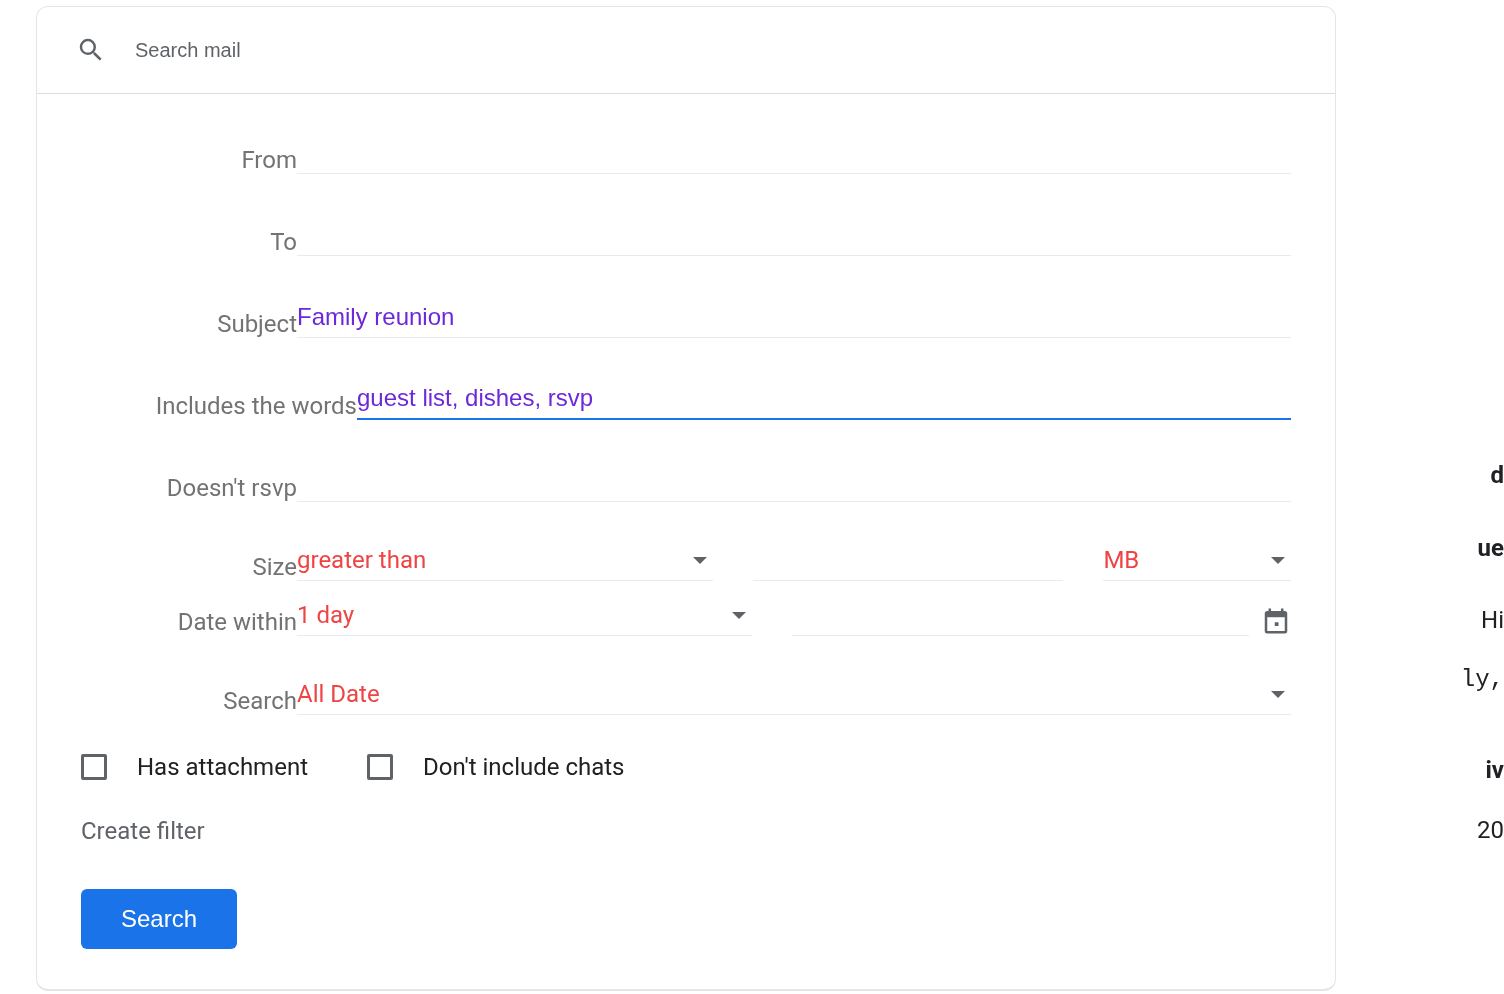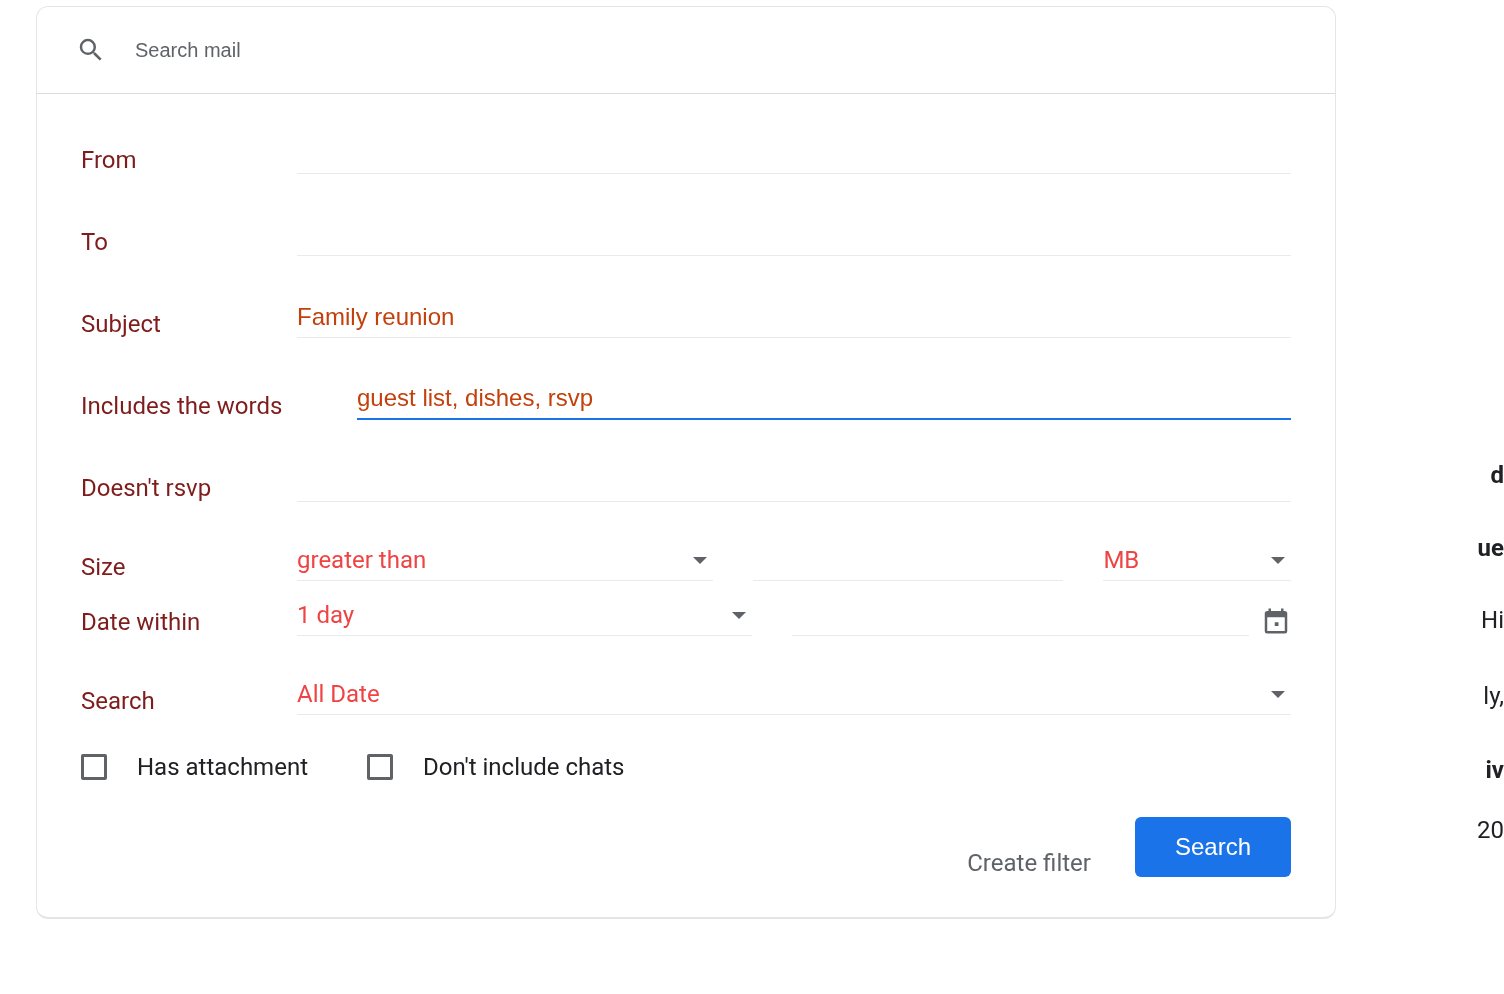--- a/index.html
+++ b/index.html
@@ -64,33 +64,34 @@
     }
     .form-row {
       display: flex;
       align-items: flex-end;
       margin-bottom: 40px;
       min-height: 42px;
     }
     .form-label {
       width: 216px;
       font-size: 24px;
-      color: #7f1d1d;
+      color: #737373;
       flex-shrink: 0;
+      text-align: right;
     }
     .form-label-wide {
       width: 276px;
     }
     .form-input {
       flex: 1;
       border: none;
       border-bottom: 1px solid #e8eaed;
       outline: none;
       font-size: 24px;
-      color: #c2410c;
+      color: #6d28d9;
       padding: 4px 0 6px 0;
       background: transparent;
     }
     .form-input.focused {
       border-bottom: 2px solid #1a73e8;
     }
     .select-wrap {
       position: relative;
       display: flex;
       align-items: center;
@@ -172,22 +173,23 @@
       border: 3px solid #5f6368;
       border-radius: 2px;
     }
     .checkbox-label {
       font-size: 24px;
       color: #202124;
     }
     .action-row {
       display: flex;
       justify-content: flex-end;
-      align-items: flex-end;
+      align-items: flex-start;
       gap: 44px;
+      flex-direction: column;
     }
     .create-filter {
       font-size: 24px;
       color: #5f6368;
       cursor: pointer;
     }
     .search-btn {
       background: #1a73e8;
       color: #fff;
       border: none;
@@ -200,21 +202,21 @@
     .bg-snippet {
       position: absolute;
       right: -168px;
       font-size: 24px;
       color: #202124;
       white-space: nowrap;
     }
     .bg1 { top: 455px; font-weight: 700; }
     .bg2 { top: 528px; font-weight: 700; margin-left: 47px; }
     .bg3 { top: 600px; }
-    .bg4 { top: 676px; }
+    .bg4 { top: 660px; font-family: Liberation Mono, monospace; }
     .bg5 { top: 750px; font-weight: 700; }
     .bg6 { top: 810px; }
     .bg-bottom {
       position: absolute;
       bottom: -28px;
       left: 138px;
       font-size: 26px;
       font-weight: 700;
       color: #202124;
       white-space: nowrap;

